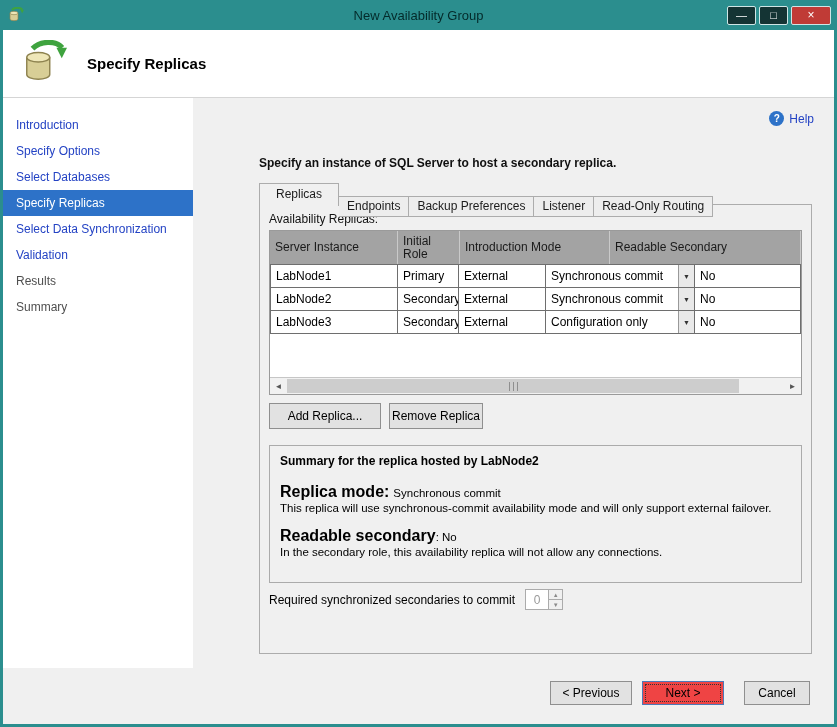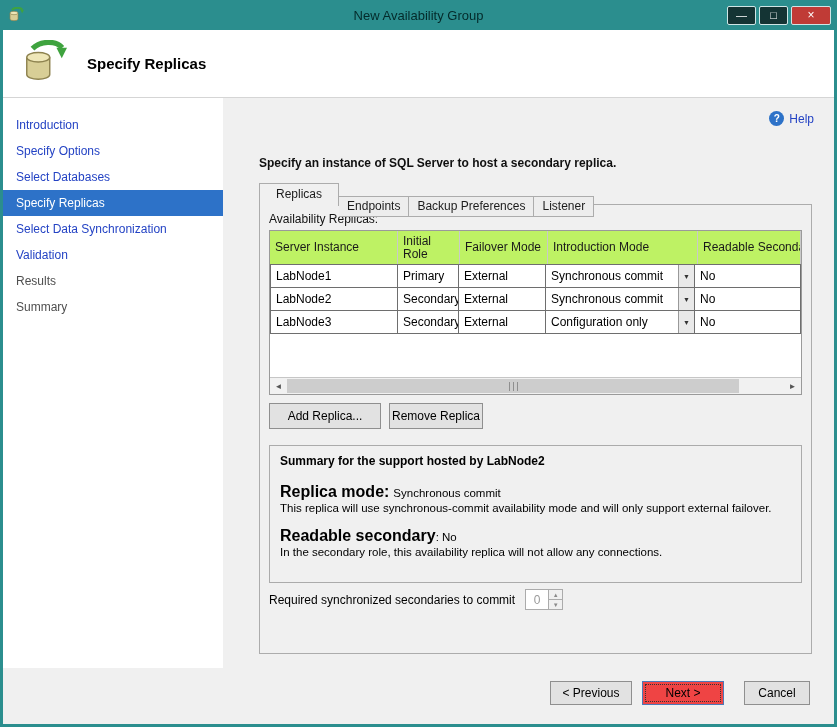--- a/index.html
+++ b/index.html
@@ -17,21 +17,21 @@
 
   
   .appbody { position: relative; width: 831px; height: 694px; background: #F0F0F0; overflow: hidden; }
 
   .app-header { position: absolute; top: 0; left: 0; right: 0; height: 68px; background: #fff;
                 border-bottom: 1px solid #D5D5D5; }
   .hdr-icon { position: absolute; left: 18px; top: 10px; }
   .hdr-title { position: absolute; left: 84px; top: 25px; font-size: 15px; font-weight: bold; color: #000; }
 
   
-  .sidebar { position: absolute; top: 68px; left: 0; width: 220px; height: 570px; background: #fff; padding-top: 14px; }
+  .sidebar { position: absolute; top: 68px; left: 0; width: 190px; height: 570px; background: #fff; padding-top: 14px; }
   .nav-item { font-size: 12px; padding: 6px 13px; color: #2443C4; cursor: pointer; }
   .nav-item.active { background: #2D72C8; color: #fff; }
   .nav-item.disabled { color: #4F4F4F; cursor: default; }
 
   
   .main { position: absolute; top: 68px; left: 232px; width: 599px; height: 570px; }
   .help { position: absolute; top: 13px; right: 20px; display: flex; align-items: center; gap: 5px;
           font-size: 12px; color: #2443C4; cursor: pointer; }
   .help-icon { width: 15px; height: 15px; border-radius: 50%; background: #2D72C8; color: #fff;
                font-size: 10px; font-weight: bold; text-align: center; line-height: 15px; }
@@ -44,21 +44,21 @@
   .tab.active { height: 23px; line-height: 21px; margin-bottom: 12px; background: #F0F0F0;
                 border-bottom: none; border-left: 1px solid #ACACAC; padding: 0 16px; }
 
   .panel { position: absolute; top: 106px; left: 24px; width: 553px; height: 450px;
            border: 1px solid #ACACAC; background: #F0F0F0; }
   .avail-label { position: absolute; top: 7px; left: 9px; font-size: 12px; color: #111; }
 
   
   .grid { position: absolute; top: 25px; left: 9px; right: 9px; height: 165px;
           border: 1px solid #9A9A9A; background: #fff; display: flex; flex-direction: column; overflow: hidden; }
-  .grid-head { display: flex; height: 34px; background: #bef264; flex: none; }
+  .grid-head { display: flex; height: 34px; background: #a3a3a3; flex: none; }
   .h { border-right: 1px solid #C9C9C9; border-bottom: 1px solid #C9C9C9; font-size: 12px; color: #1a1a1a;
        display: flex; align-items: center; padding: 0 5px; overflow: hidden; white-space: normal; line-height: 13px; }
   .w-server { width: 128px; flex: none; }
   .w-role   { width: 62px;  flex: none; }
   .w-fail   { width: 88px;  flex: none; }
   .w-avail  { width: 150px; flex: none; }
   .w-read   { flex: 1; min-width: 0; white-space: nowrap; }
   .grid-row { display: flex; height: 24px; flex: none; margin-top: -1px; }
   .grid-row:first-of-type { margin-top: 0; }
   .gcell { border: 1px solid #6E6E6E; margin-left: -1px; font-size: 12px; color: #000; background: #fff;
@@ -162,31 +162,31 @@
         <span>Help</span>
       </div>
 
       <div class="instruction">Specify an instance of SQL Server to host a secondary replica.</div>
 
       <div class="tabs">
         <div class="tab active">Replicas</div>
         <div class="tab">Endpoints</div>
         <div class="tab">Backup Preferences</div>
         <div class="tab">Listener</div>
+        <div class="tab">Read-Only Routing</div>
       </div>
 
       <div class="panel">
 
         <div class="avail-label">Availability Replicas:</div>
 
         <div class="grid">
           <div class="grid-head">
             <div class="h w-server">Server Instance</div>
             <div class="h w-role">Initial Role</div>
-            <div class="h w-fail">Failover Mode</div>
             <div class="h w-avail">Introduction Mode</div>
             <div class="h w-read">Readable Secondary</div>
           </div>
 
           <div class="grid-row">
             <div class="gcell w-server">LabNode1</div>
             <div class="gcell w-role">Primary</div>
             <div class="gcell w-fail">External</div>
             <div class="gcell w-avail combo">
               <span class="combo-text">Synchronous commit</span>
@@ -225,21 +225,21 @@
               <div class="hs-grip"></div>
             </div>
             <div class="hs-arrow hs-right">►</div>
           </div>
         </div>
 
         <button class="btn add-btn">Add Replica...</button>
         <button class="btn remove-btn">Remove Replica</button>
 
         <div class="summary">
-          <div class="sum-title">Summary for the support hosted by LabNode2</div>
+          <div class="sum-title">Summary for the replica hosted by LabNode2</div>
           <div class="sum-line">
             <b>Replica mode:</b><span class="ml4">Synchronous commit</span>
           </div>
           <div class="sum-line">This replica will use synchronous-commit availability mode and will only support external failover.</div>
           <div class="sum-gap"></div>
           <div class="sum-line">
             <b>Readable secondary</b><span>: No</span>
           </div>
           <div class="sum-line">In the secondary role, this availability replica will not allow any connections.</div>
         </div>

